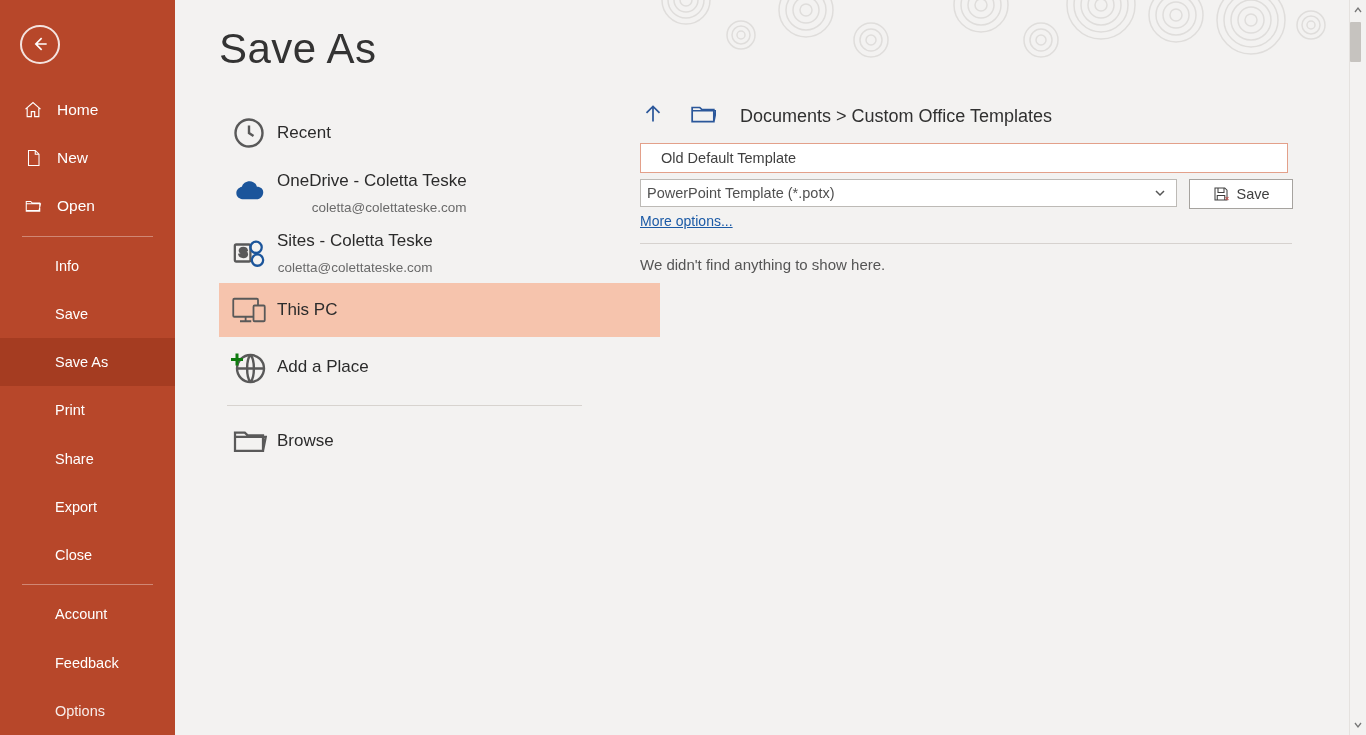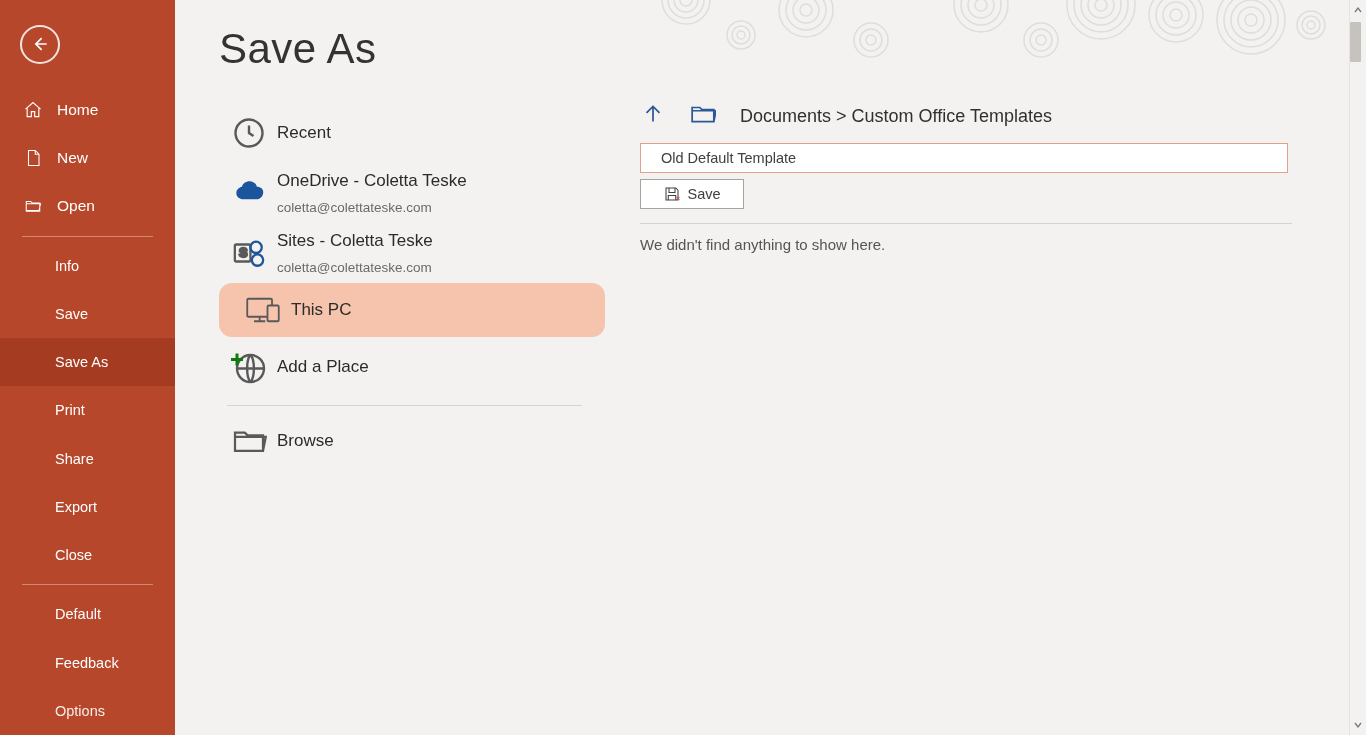--- a/index.html
+++ b/index.html
@@ -75,33 +75,33 @@
   }
   .locations-col {
     width:385px;
     margin-left:44px;
   }
   .loc-item {
     display:flex; align-items:center;
     padding:7px 0 7px 2px;
     cursor:pointer;
     min-height:60px;
+    text-align:right;
   }
   .loc-item .icon-box {
     width:56px; display:flex; align-items:center; justify-content:center;
   }
   .loc-item .icon-box svg { stroke:#595959; fill:none; stroke-width:1.6; }
   .loc-item .texts { display:flex; flex-direction:column; }
   .loc-item .primary { font-size:17px; color:#2b2b2b; font-weight:400;}
   .loc-item .secondary { font-size:13.5px; color:#6a6a6a; margin-top:9px; }
   .loc-item.selected {
     background:#f6c4ad;
-    margin-left:0; padding-left:16px;
-    width:386px;
-    border-radius:13px;
+    margin-left:0; padding-left:2px;
+    width:441px;
   }
   .loc-divider { height:1px; background:#d7d3cf; margin:8px 22px 10px 8px; }
   .onedrive-icon svg path { fill:#1b559b; stroke:none; }
   .sharepoint-icon svg { fill:#1b559b; stroke:#1b559b;}
   .addplace-icon svg { stroke:#595959;}
   .addplace-plus { stroke:#0f7b0f; stroke-width:2; }
 
   
   .details-col {
     flex:1;
@@ -252,21 +252,21 @@
     <div class="side-item sub">
         <span class="label">Export</span>
       </div>
     <div class="side-item sub">
         <span class="label">Close</span>
       </div>
 
     <div class="side-divider"></div>
 
     <div class="side-item sub">
-        <span class="label">Default</span>
+        <span class="label">Account</span>
       </div>
     <div class="side-item sub">
         <span class="label">Feedback</span>
       </div>
     <div class="side-item sub" style="opacity:0.9;margin-top:0;">
         <span class="label">Options</span>
       </div>
   </div>
 
   <div class="main">
@@ -430,20 +430,29 @@
                 </svg></span>
             <span><svg width="26" height="22" viewBox="0 0 24 20" stroke="#555">
                   <path d="M2 4h7l2 2h11v11H2z M2 7h22l-2 10H2z"></path>
                 </svg></span>
             <span class="breadcrumb-text">Documents &gt; Custom Office Templates</span>
           </div>
 
           <input class="filename-input" value="Old Default Template" style="">
 
           <div class="filetype-row">
+            <div style="display:flex;flex-direction:column;">
+              <div class="filetype-select">
+                <span>PowerPoint Template (*.potx)</span>
+                <svg width="12" height="12" viewBox="0 0 12 12">
+                    <path d="M2 4l4 4 4-4" fill="none" stroke-width="1.5"></path>
+                  </svg>
+              </div>
+              <a class="more-link">More options...</a>
+            </div>
             <div class="save-button">
               <svg width="18" height="18" viewBox="0 0 24 24">
                   <path d="M4 4h13l3 3v13H4z M8 4v6h8V4 M7 14h10v6H7z"></path>
                   <path d="M18 16l4 4 M22 16l-4 4" stroke="#c0504d"></path>
                 </svg>
               <span>Save</span>
             </div>
           </div>
 
           <div class="content-divider"></div>

